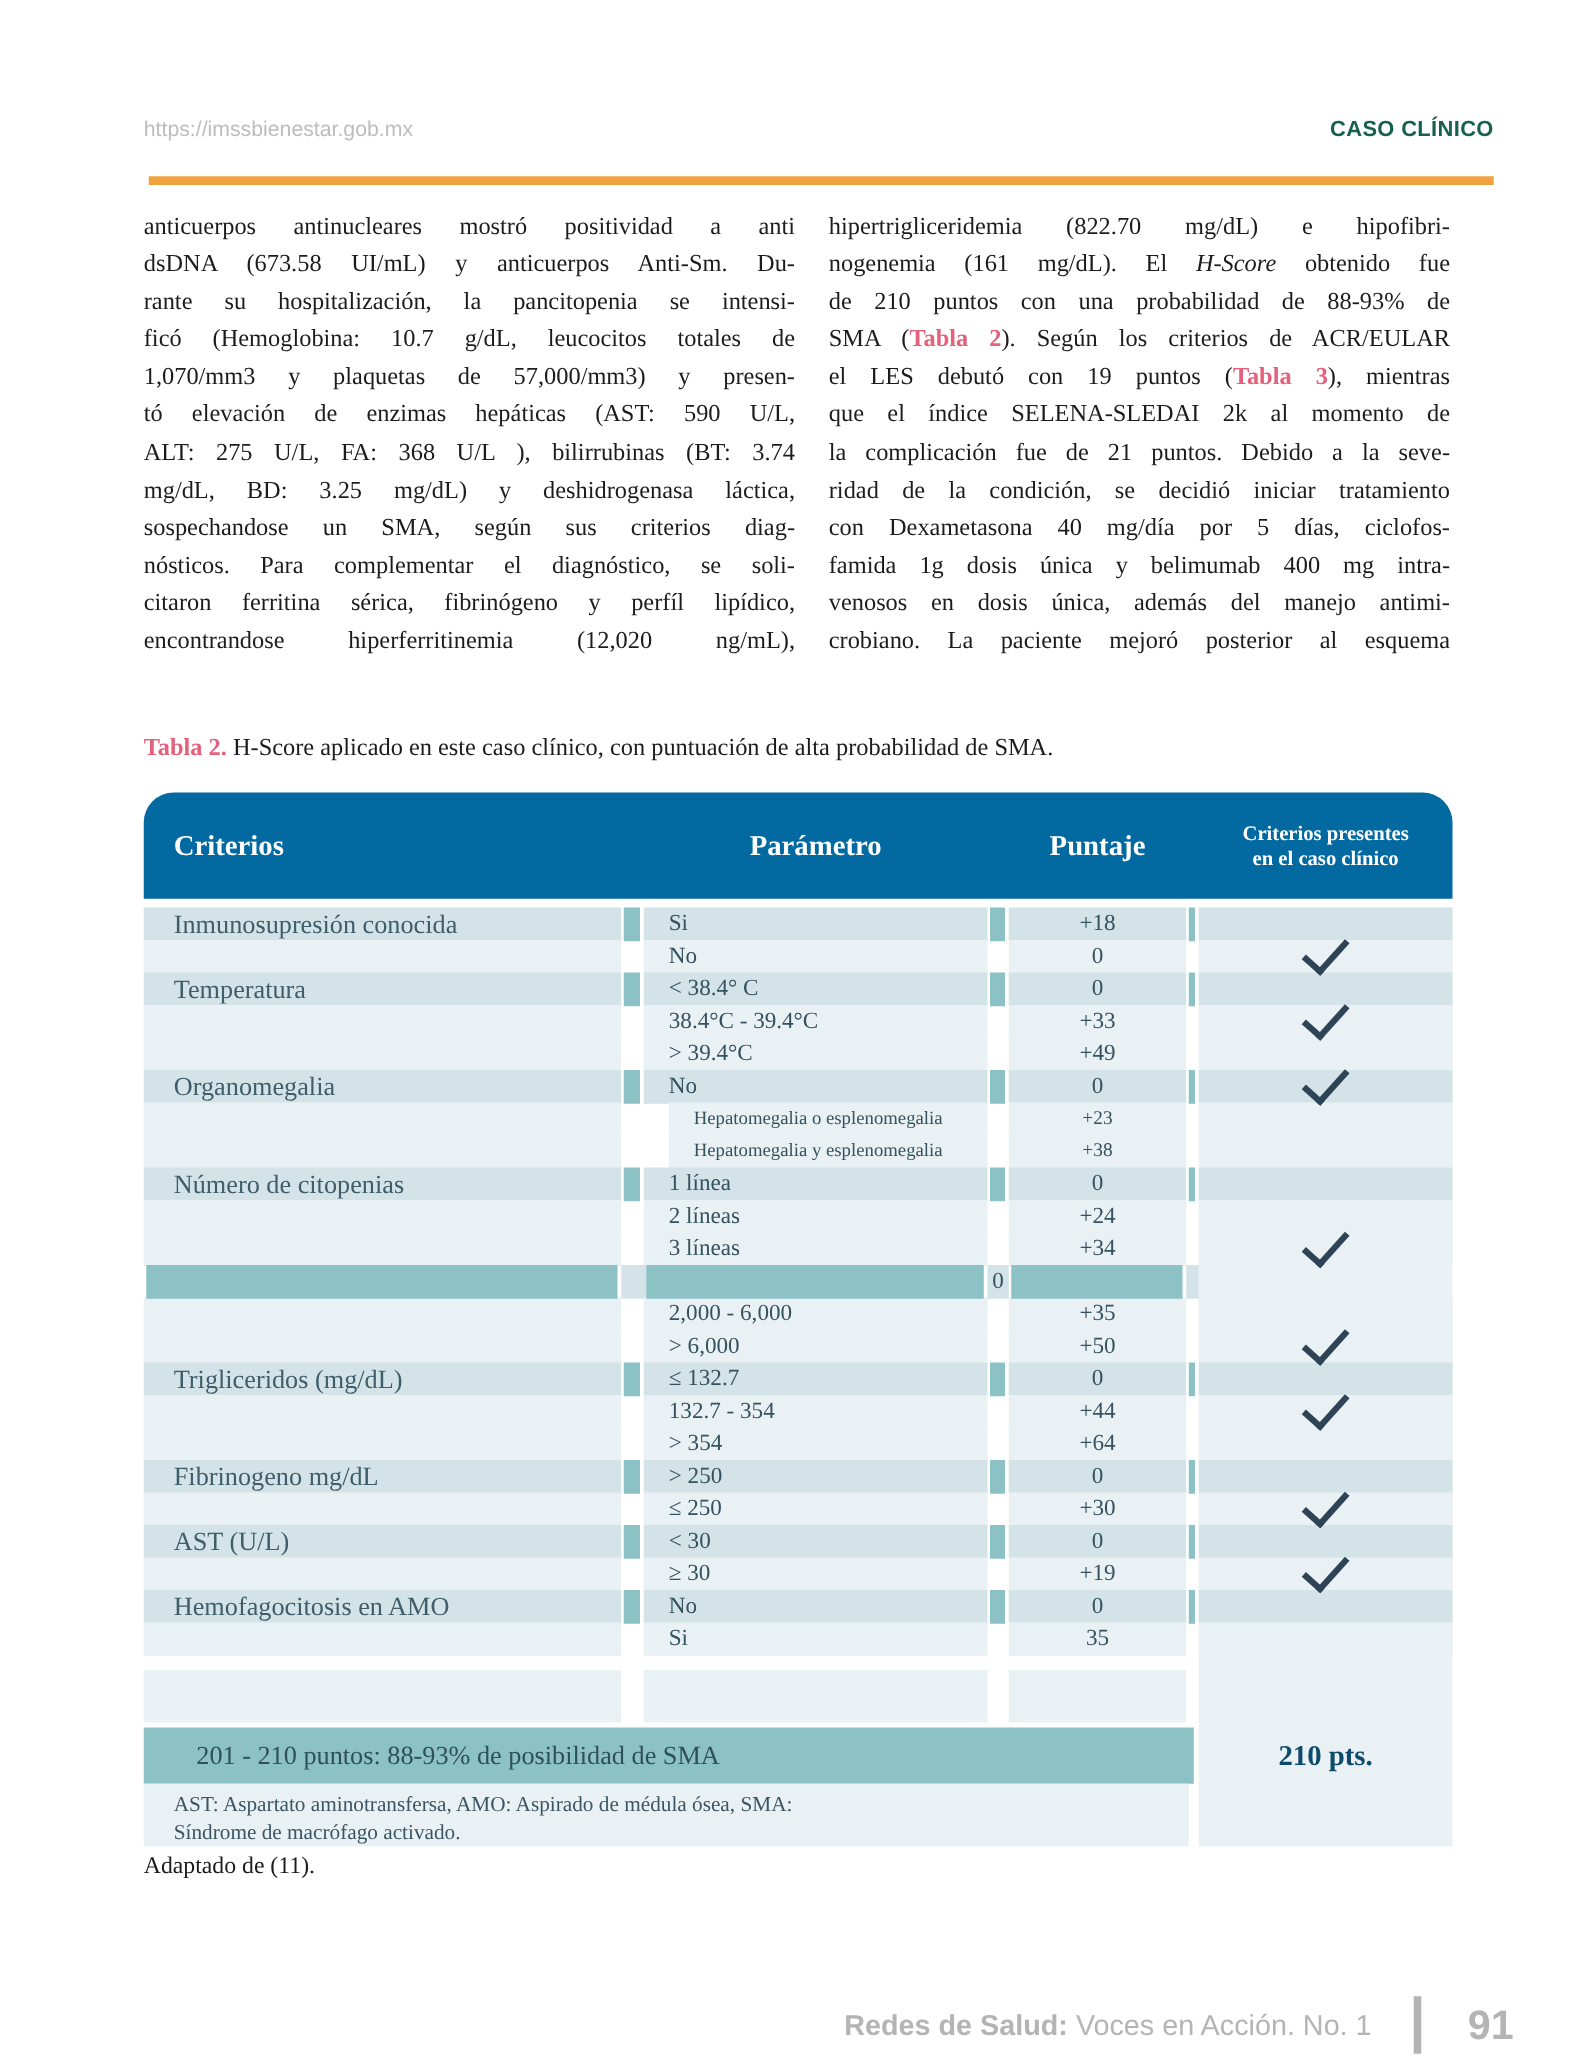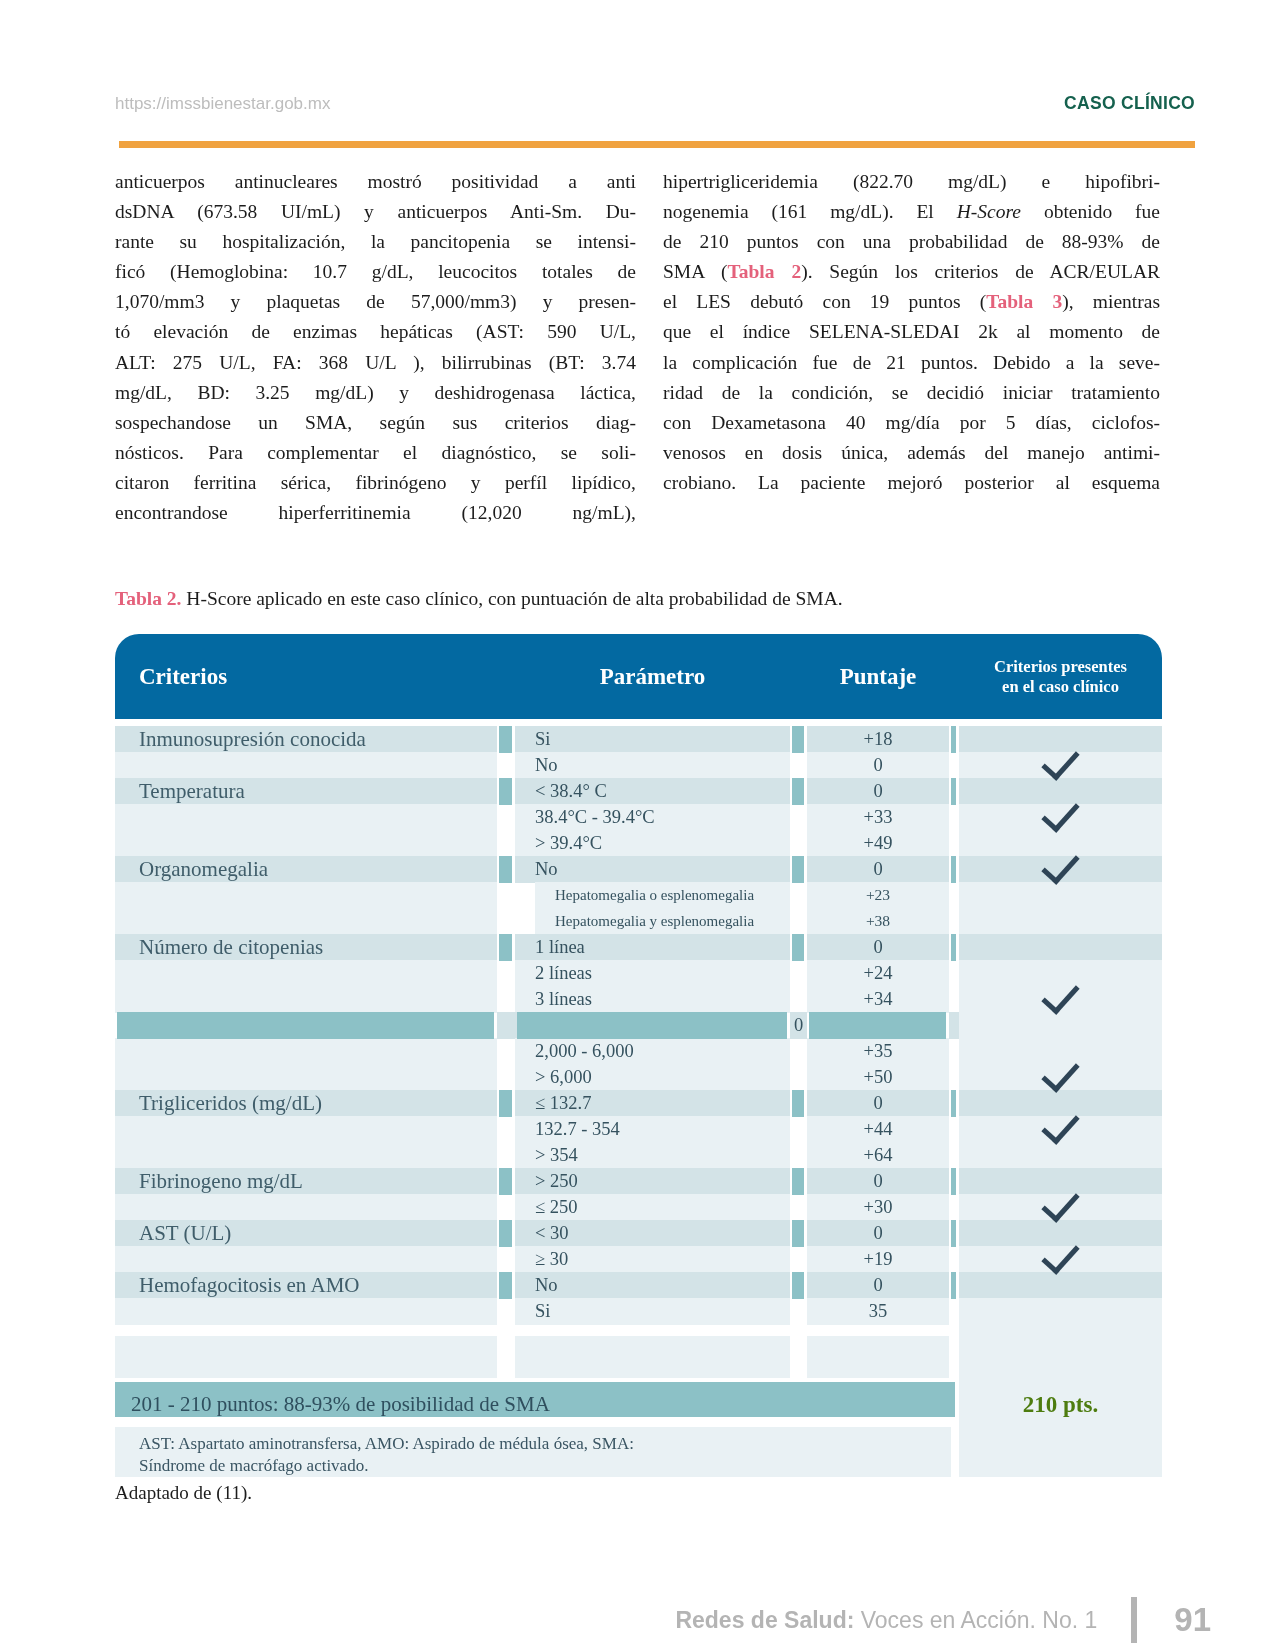--- a/index.html
+++ b/index.html
@@ -51,24 +51,24 @@
   .gap{position:relative;background:transparent;}
   .trow.group .gap::after{content:"";position:absolute;left:2px;right:3px;top:0;bottom:0;background:#8cc1c6;}
   .check{width:30px;height:15px;border-left:5px solid #2e4456;border-bottom:5px solid #2e4456;
          transform:rotate(-48deg);margin-top:-8px;}
 
   .filler-c1,.filler-c2,.filler-c3{position:absolute;top:701.5px;height:42.5px;background:#e9f1f4;}
   .filler-c1{left:0;width:382px;}
   .filler-c2{left:400px;width:275px;}
   .filler-c3{left:692px;width:142px;}
 
-  .summary{position:absolute;left:0;top:748px;width:840px;height:35px;background:#8cc1c6;
-           line-height:45px;padding-left:16px;box-sizing:border-box;font-size:21px;color:#2f4f5e;}
+  .summary{position:absolute;left:0;top:748px;width:840px;height:45px;background:#8cc1c6;
+           line-height:45px;padding-left:42px;box-sizing:border-box;font-size:21px;color:#2f4f5e;}
   .sumpts{position:absolute;left:844px;top:748px;width:203px;height:45px;line-height:45px;
-          text-align:center;font-size:23px;font-weight:bold;color:#4d7c0f;}
+          text-align:center;font-size:23px;font-weight:bold;color:#0c4a6e;}
   .footnote{position:absolute;left:0;top:793px;width:836px;height:50px;background:#e9f1f4;
             box-sizing:border-box;padding:6px 0 0 24px;font-size:17px;line-height:22px;
             color:#3a5563;white-space:pre-line;}
 
   .adapted{position:absolute;left:115px;top:1482px;font-size:19px;color:#1c1c1c;}
 
   
   .footer{position:absolute;top:1597px;right:64px;height:46px;display:flex;align-items:center;
           font-family:"Liberation Sans",sans-serif;color:#b4b4b4;}
   .f-journal{font-size:23px;}
@@ -102,20 +102,21 @@
   <div class="col col-right">
       <div class="tline">hipertrigliceridemia (822.70 mg/dL) e hipofibri-</div>
       <div class="tline">nogenemia (161 mg/dL). El <i>H-Score</i> obtenido fue</div>
       <div class="tline">de 210 puntos con una probabilidad de 88-93% de</div>
       <div class="tline">SMA (<b class="pinkref">Tabla 2</b>). Según los criterios de ACR/EULAR</div>
       <div class="tline">el LES debutó con 19 puntos (<b class="pinkref">Tabla 3</b>), mientras</div>
       <div class="tline">que el índice SELENA-SLEDAI 2k al momento de</div>
       <div class="tline">la complicación fue de 21 puntos. Debido a la seve-</div>
       <div class="tline">ridad de la condición, se decidió iniciar tratamiento</div>
       <div class="tline">con Dexametasona 40 mg/día por 5 días, ciclofos-</div>
+      <div class="tline">famida 1g dosis única y belimumab 400 mg intra-</div>
       <div class="tline">venosos en dosis única, además del manejo antimi-</div>
       <div class="tline">crobiano. La paciente mejoró posterior al esquema</div>
     </div>
 
   <div class="caption">
     <span class="cap-label">Tabla 2.</span>
     <span>H-Score aplicado en este caso clínico, con puntuación de alta probabilidad de SMA.</span>
   </div>
 
   <div class="htable">

